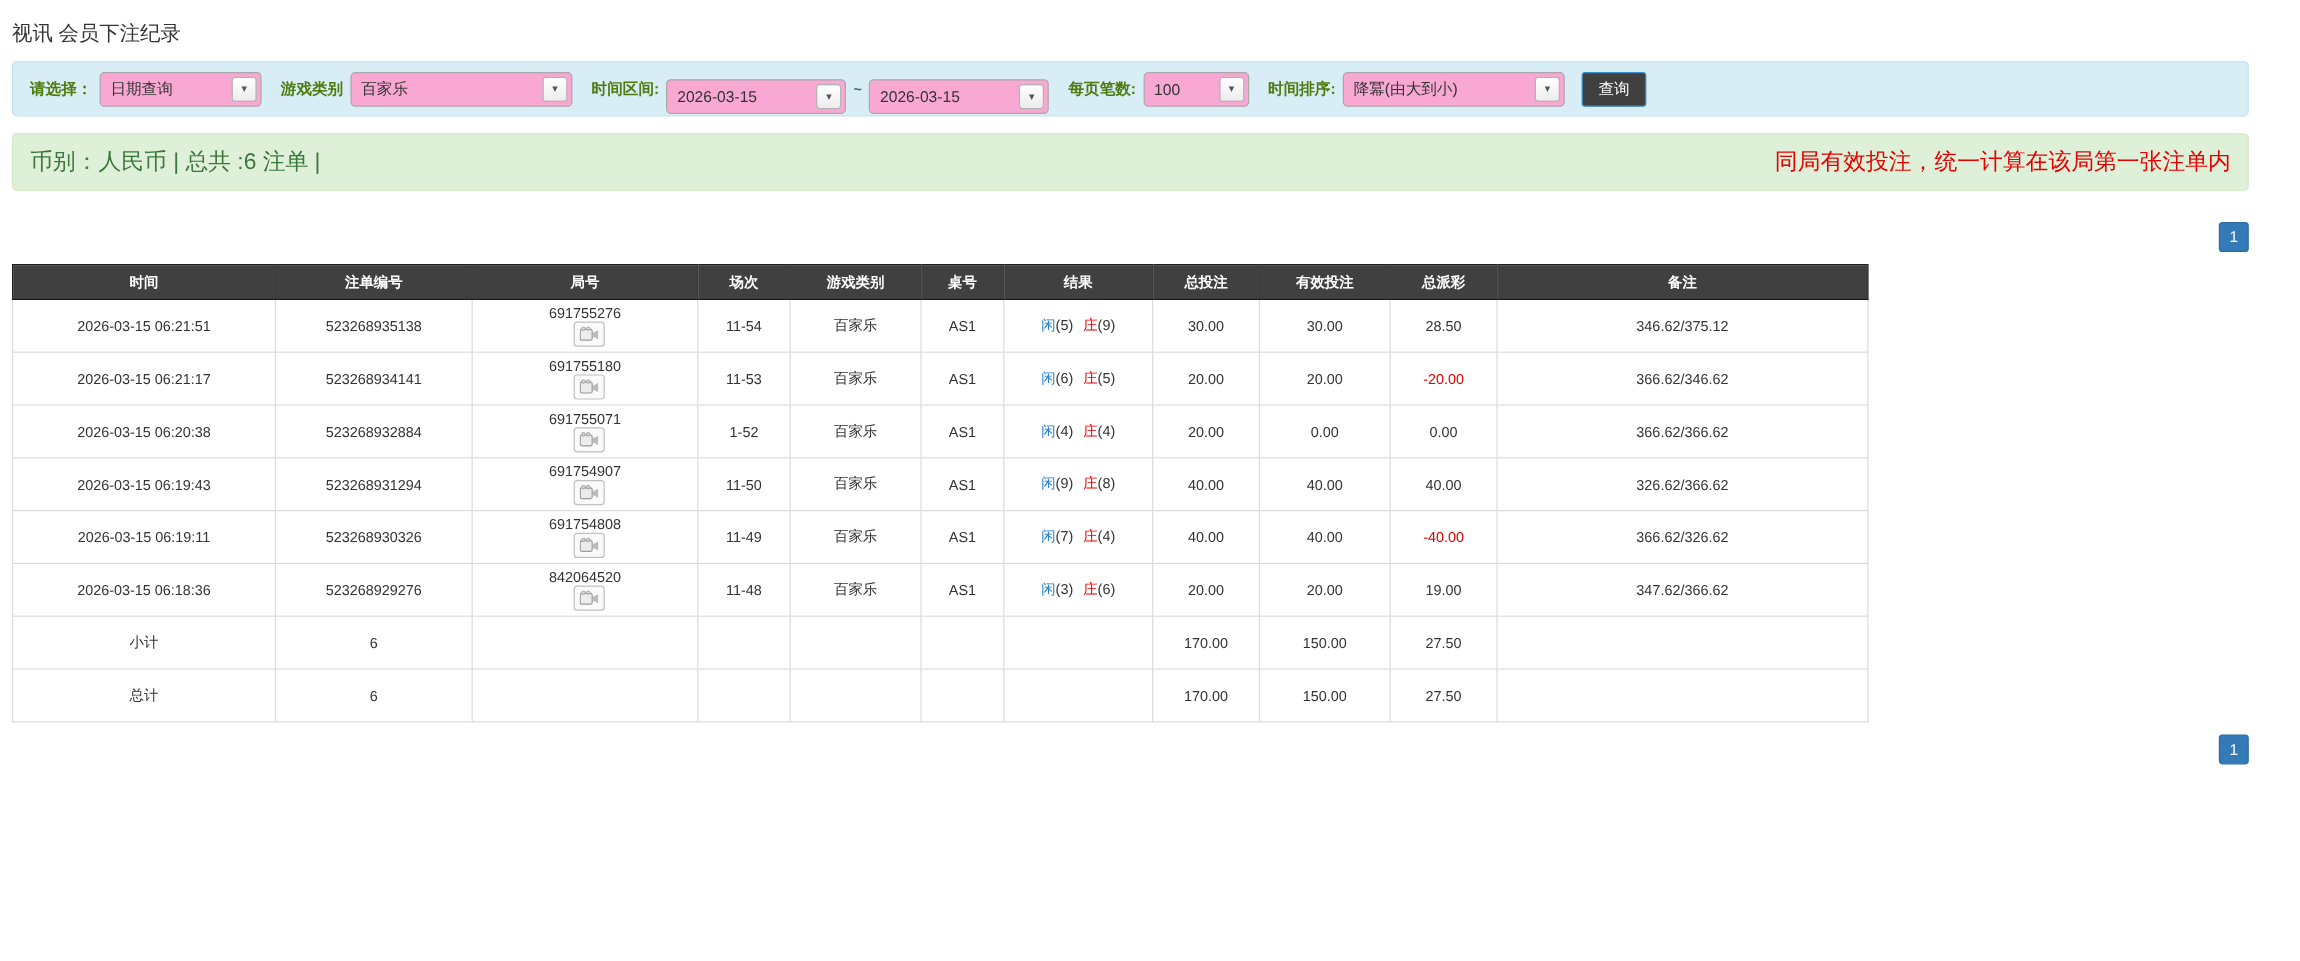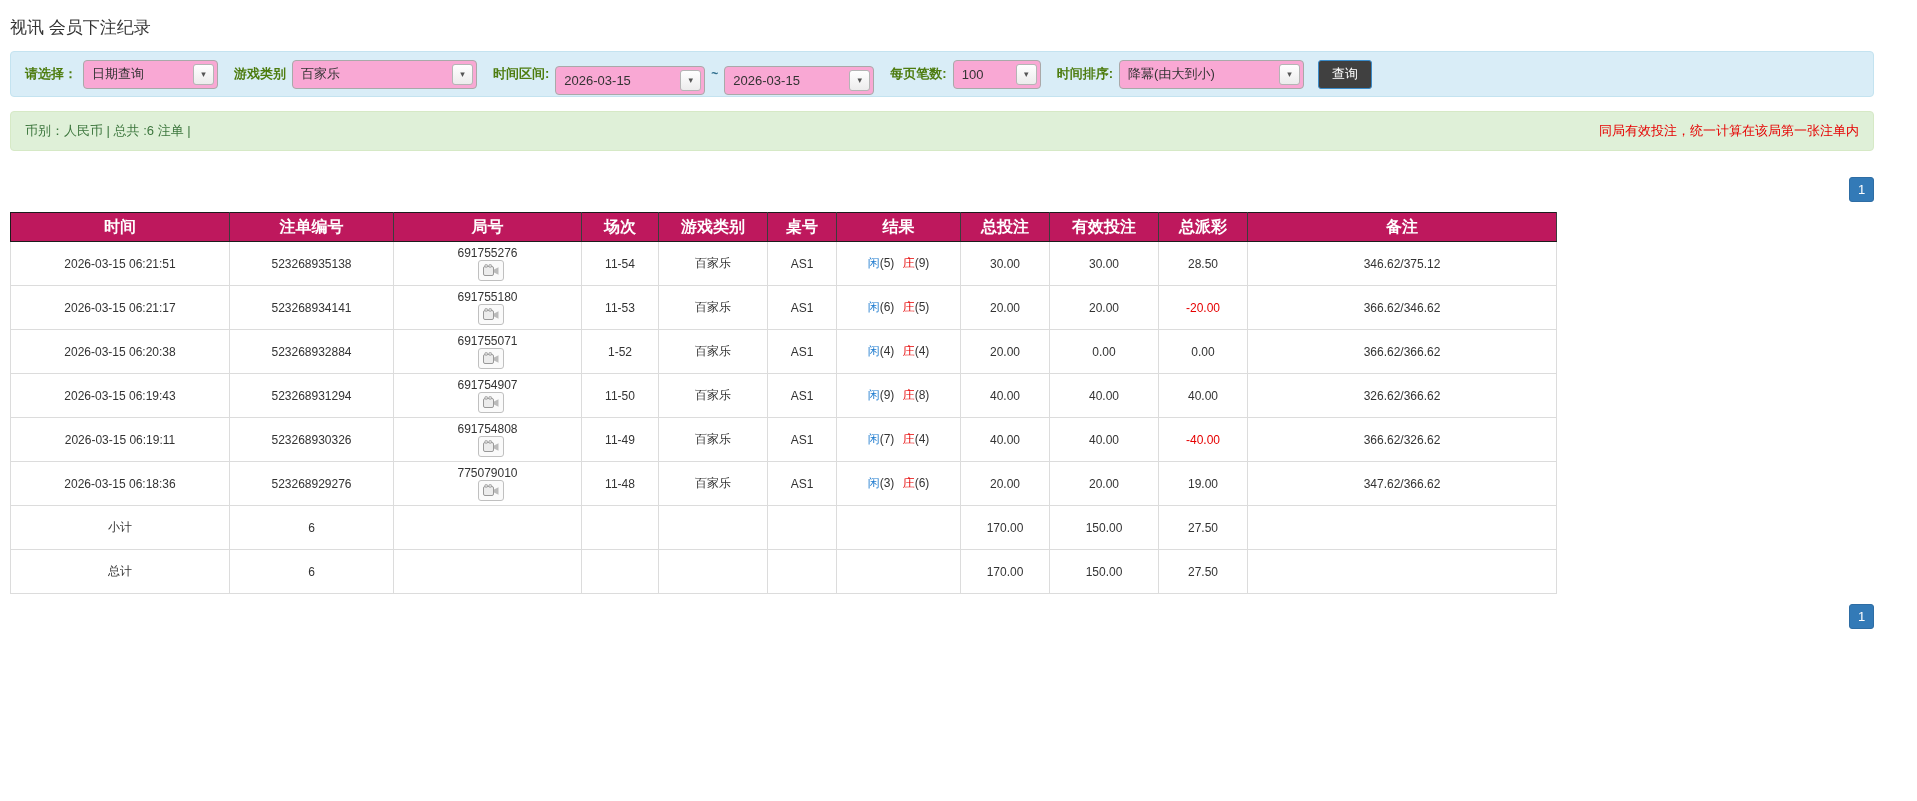--- a/index.html
+++ b/index.html
@@ -89,21 +89,21 @@
   
   .summary-bar {
     margin-top: 14px;
     background: #dff0d8;
     border: 1px solid #d6e9c6;
     border-radius: 4px;
     padding: 10px 14px;
     display: flex;
     align-items: center;
     justify-content: space-between;
-    font-size: 13px;
+    font-size: 19px;
     color: #3c763d;
   }
   .summary-notice { color: #e60000; }
 
   
   .pagination {
     display: flex;
     justify-content: flex-end;
   }
   .pagination.top { margin-top: 26px; margin-bottom: 10px; }
@@ -124,28 +124,28 @@
   }
 
   
   table.records {
     width: 1546px;
     table-layout: fixed;
     border-collapse: collapse;
     font-size: 12px;
   }
   table.records thead th {
-    background: #be185d;
+    background: #404040;
     color: #fff;
     font-weight: bold;
     height: 29px;
     border: 1px solid #1c1c1c;
     border-right: 1px solid #3c3c3c;
     text-align: center;
-    font-size: 16px;
+    font-size: 12px;
   }
   table.records tbody td {
     border: 1px solid #dcdcdc;
     height: 44px;
     text-align: center;
     background: #fff;
     color: #333;
     vertical-align: middle;
     padding: 0 4px;
   }
@@ -404,21 +404,21 @@
         <td>40.00</td>
         <td class="payout neg">-40.00</td>
         <td>366.62/326.62</td>
       </tr>
 
       <tr>
         <td>2026-03-15 06:18:36</td>
         <td>523268929276</td>
         <td>
           <span class="round-cell-inner">
-            <span>775079010</span>
+            <span>842064520</span>
             <span class="round-icon">
                 <svg width="16" height="13" viewBox="0 0 16 13">
                   <rect x="0.5" y="2.5" width="10" height="9" rx="1.5" fill="#ececec" stroke="#999"></rect>
                   <path d="M11 5.5 L15.5 3.2 V10.8 L11 8.5 Z" fill="#bbb"></path>
                   <circle cx="3.2" cy="1.9" r="1.5" fill="#d5d5d5" stroke="#999" stroke-width="0.7"></circle>
                   <circle cx="7.2" cy="1.9" r="1.5" fill="#d5d5d5" stroke="#999" stroke-width="0.7"></circle>
                 </svg>
               </span>
           </span>
         </td>

